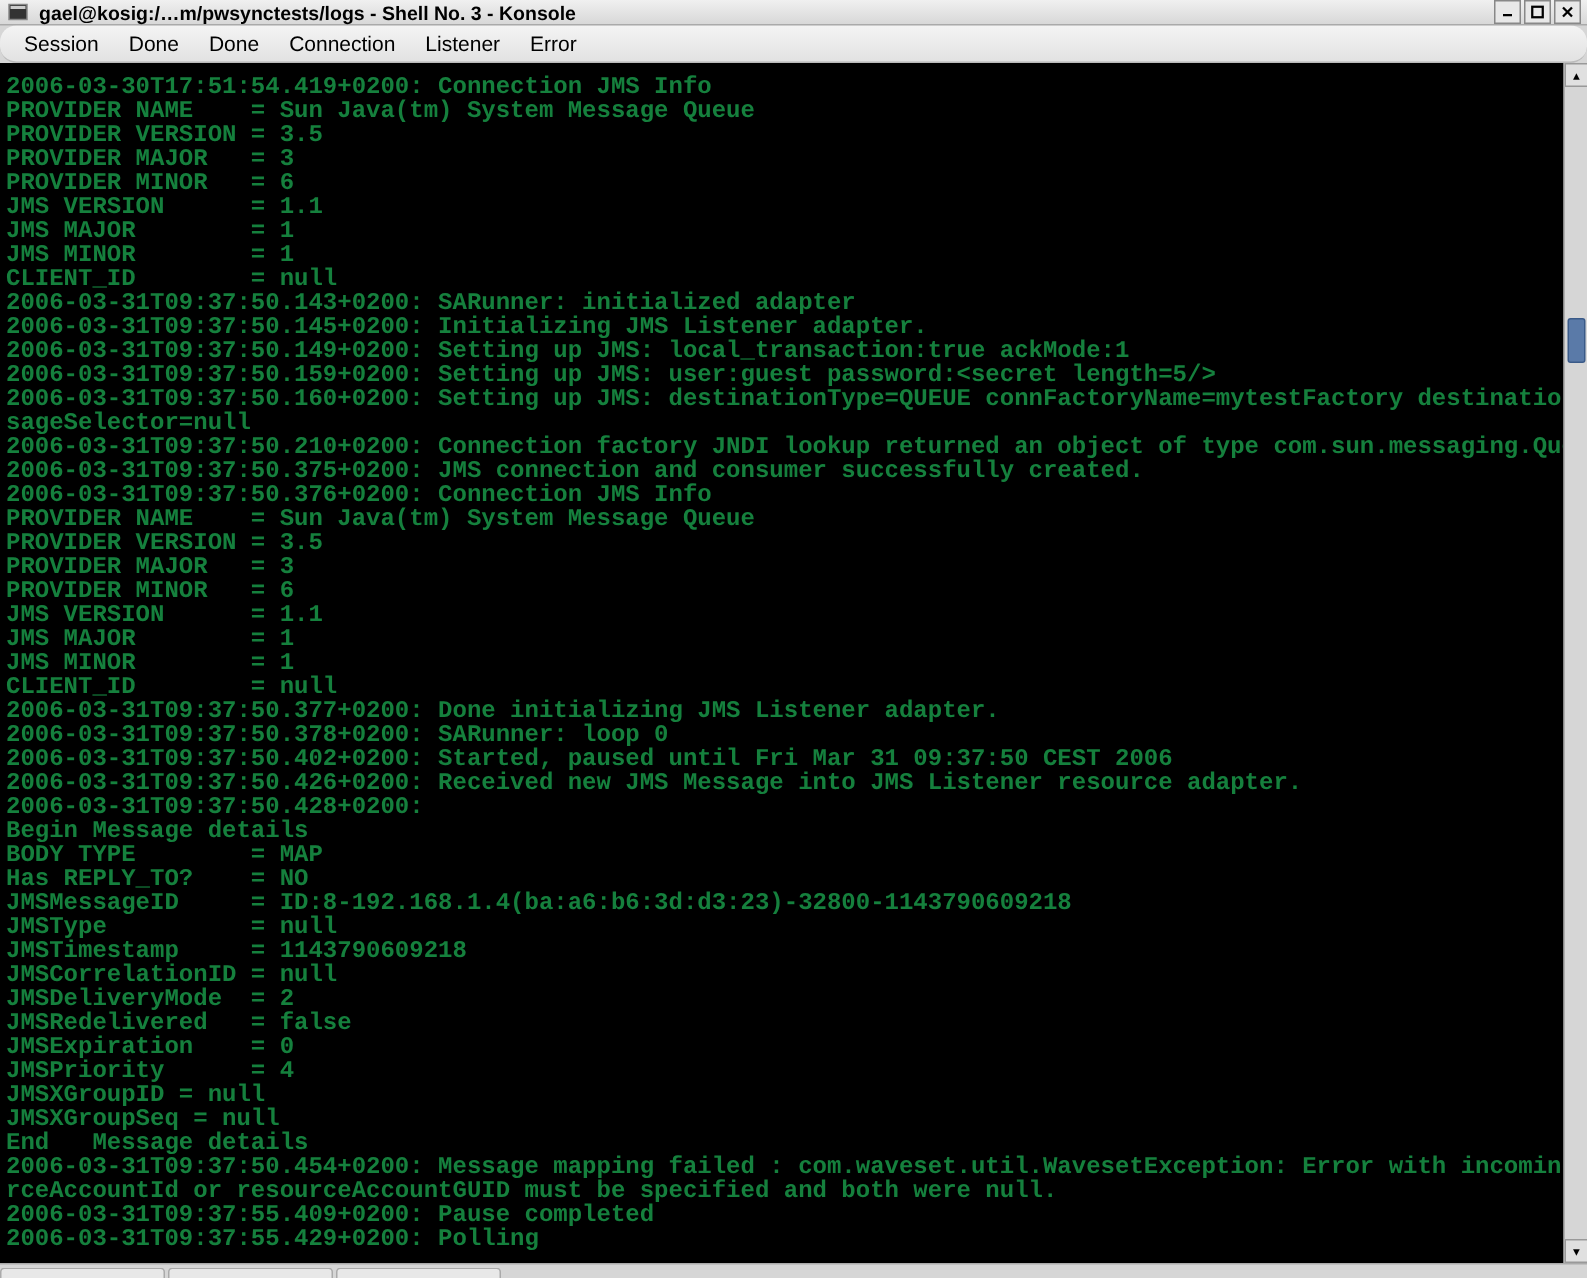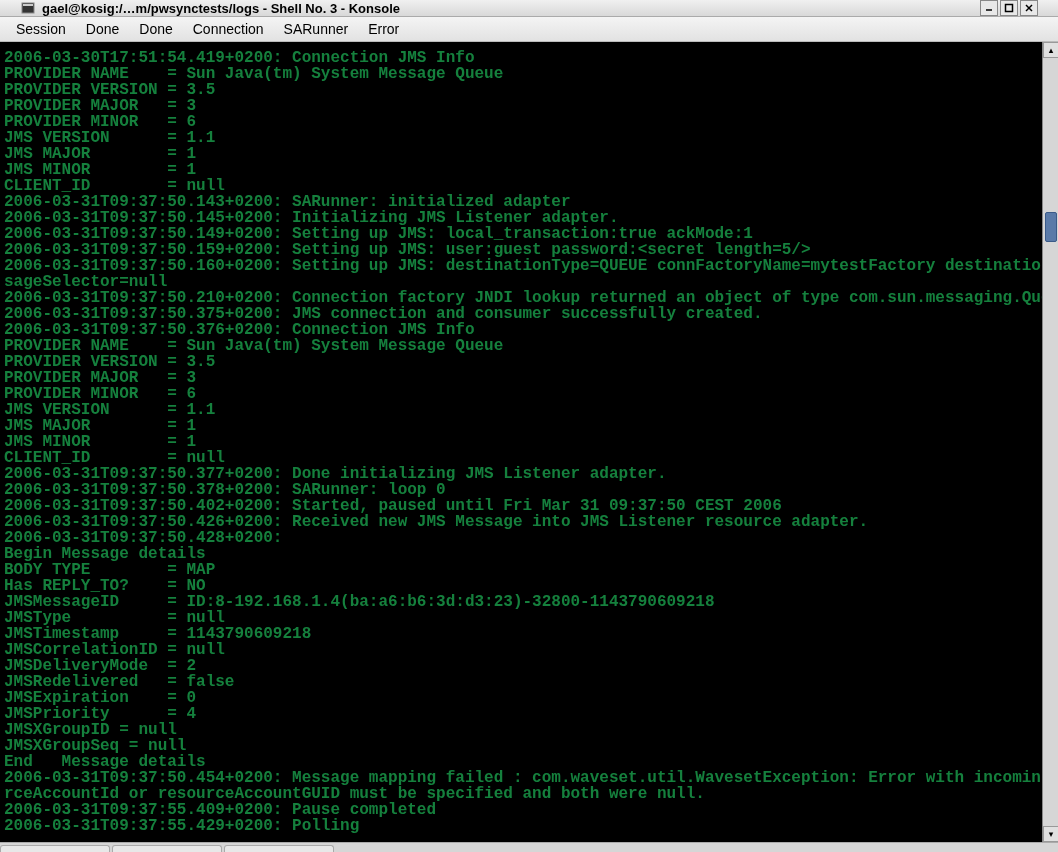--- a/index.html
+++ b/index.html
@@ -12,21 +12,21 @@
     overflow: hidden;
     display: flex;
     flex-direction: column;
   }
   .titlebar {
     height: 24px;
     background: linear-gradient(to bottom, #f0f0f0, #d8d8d8);
     border-bottom: 1px solid #aaa;
     display: flex;
     align-items: center;
-    padding: 0 20px;
+    padding: 0 4px;
     font-weight: bold;
     font-size: 13px;
     color: #000;
   }
   .titlebar .icon {
     width: 16px;
     height: 16px;
     margin-right: 6px;
     display: inline-flex;
     align-items: center;
@@ -49,20 +49,21 @@
   }
   .menubar {
     height: 28px;
     background: linear-gradient(to bottom, #f4f4f4, #e2e2e2);
     border-bottom: 1px solid #bbb;
     display: flex;
     align-items: center;
     padding: 0 6px;
     font-size: 14px;
     color: #000;
+    border-radius: 11px;
   }
   .menubar .menuitem {
     padding: 4px 10px;
     cursor: pointer;
   }
   .terminal-container {
     flex: 1;
     display: flex;
     background: #000;
     position: relative;
@@ -154,21 +155,21 @@
         <line x1="8" y1="2" x2="2" y2="8" stroke="#000" stroke-width="1.5"></line>
       </svg>
     </span>
 </div>
 
 <div class="menubar">
   <span class="menuitem">Session</span>
   <span class="menuitem">Done</span>
   <span class="menuitem">Done</span>
   <span class="menuitem">Connection</span>
-  <span class="menuitem">SARunner</span>
+  <span class="menuitem">Listener</span>
   <span class="menuitem">Error</span>
 </div>
 
 <div class="terminal-container">
   <div class="terminal" id="terminal">2006-03-30T17:51:54.419+0200: Connection JMS Info
 PROVIDER NAME    = Sun Java(tm) System Message Queue
 PROVIDER VERSION = 3.5
 PROVIDER MAJOR   = 3
 PROVIDER MINOR   = 6
 JMS VERSION      = 1.1

